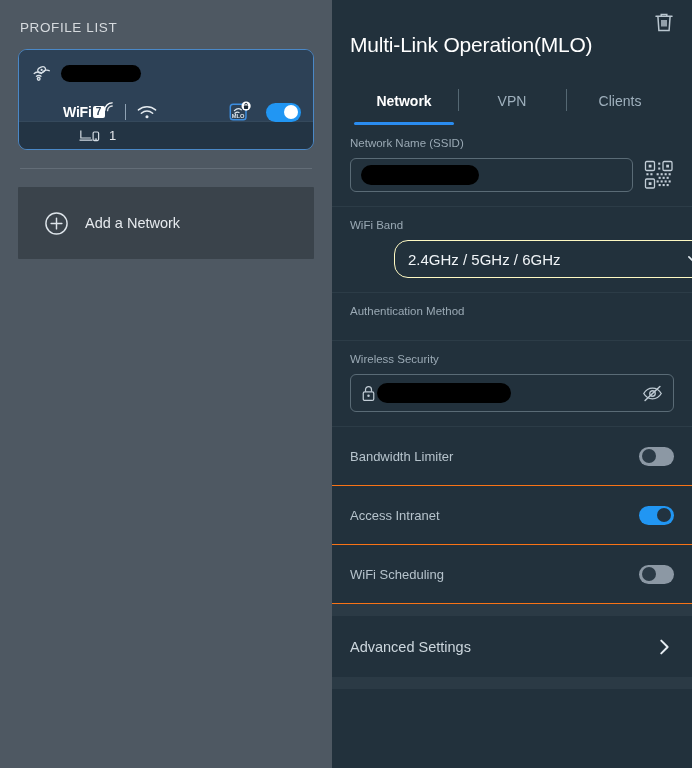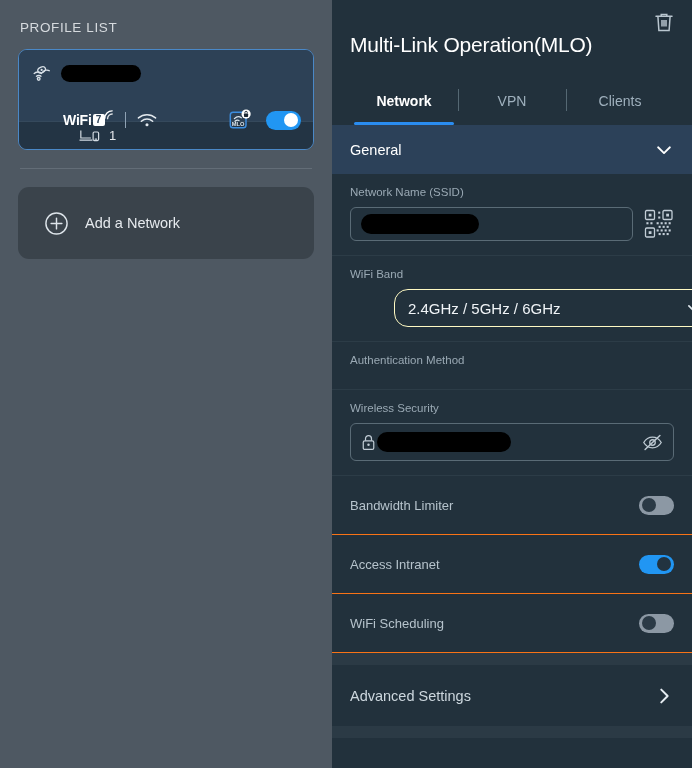--- a/index.html
+++ b/index.html
@@ -35,21 +35,21 @@
     position: relative;
     height: 71px;
   }
   .profile-row1 { display: flex; align-items: center; height: 26px; }
   .eye-badge { width: 22px; height: 22px; flex: 0 0 22px; margin-right: 8px; }
   .ssid-redact {
     width: 80px; height: 17px; border-radius: 9px; background: #000;
     margin-top: 1px;
   }
   .profile-row2 {
-    display: flex; align-items: center; margin-top: 22px; padding-left: 32px;
+    display: flex; align-items: center; margin-top: 14px; padding-left: 32px;
     height: 24px;
   }
   .wifi7-mark { display: flex; align-items: flex-end; }
   .wifi7-text {
     font-size: 14px; font-weight: bold; color: #ffffff; letter-spacing: -.2px;
     line-height: 14px;
   }
   .wifi7-num {
     display: inline-block; width: 12px; height: 12px;
     background: #fff; color: #2d4156; font-size: 10px; font-weight: bold;
@@ -79,21 +79,21 @@
   .profile-foot {
     background: #233444; height: 28px;
     display: flex; align-items: center; padding-left: 60px;
     border-top: 1px solid #35495c;
   }
   .foot-count { color: #e2e6ea; font-size: 13px; margin-left: 8px; }
 
   .divider { height: 1px; background: #636d77; margin: 18px 2px 18px 2px; }
 
   .add-card {
-    background: #3a434b; border-radius: 11px; height: 72px;
+    background: #3a434b; border-radius: 1px; height: 72px;
     display: flex; align-items: center; padding-left: 26px;
   }
   .add-label { color: #e6eaee; font-size: 14.5px; margin-left: 16px; }
 
   
   .panel {
     width: 360px; flex: 0 0 360px; height: 768px;
     background: #22313c;
     position: relative;
     overflow: hidden;
@@ -267,28 +267,20 @@
 
       <div class="panel-title">Multi-Link Operation(MLO)</div>
 
       <div class="tabs">
         <div class="tab active">Network</div>
         <div class="tab">VPN</div>
         <div class="tab">Clients</div>
       </div>
     </div>
 
-    <div class="section-head">
-      <span>General</span>
-      <span>
-        <svg width="20" height="20" viewBox="0 0 22 22" fill="none" stroke="#ffffff" stroke-width="2" stroke-linecap="round" stroke-linejoin="round">
-          <path d="M4.5 8l6.5 6.4L17.5 8"></path>
-        </svg>
-      </span>
-    </div>
 
     <div class="field">
       <div class="field-label">Network Name (SSID)</div>
       <div class="field-row">
         <div class="input-box">
           <span class="redact-bar" style="width:118px"></span>
         </div>
         <span class="qr-btn">
           <svg width="30" height="30" viewBox="0 0 30 30" fill="none" stroke="#c3ced7" stroke-width="1.3">
             <rect x="1.5" y="1.5" width="9" height="9" rx="1.2"></rect>

